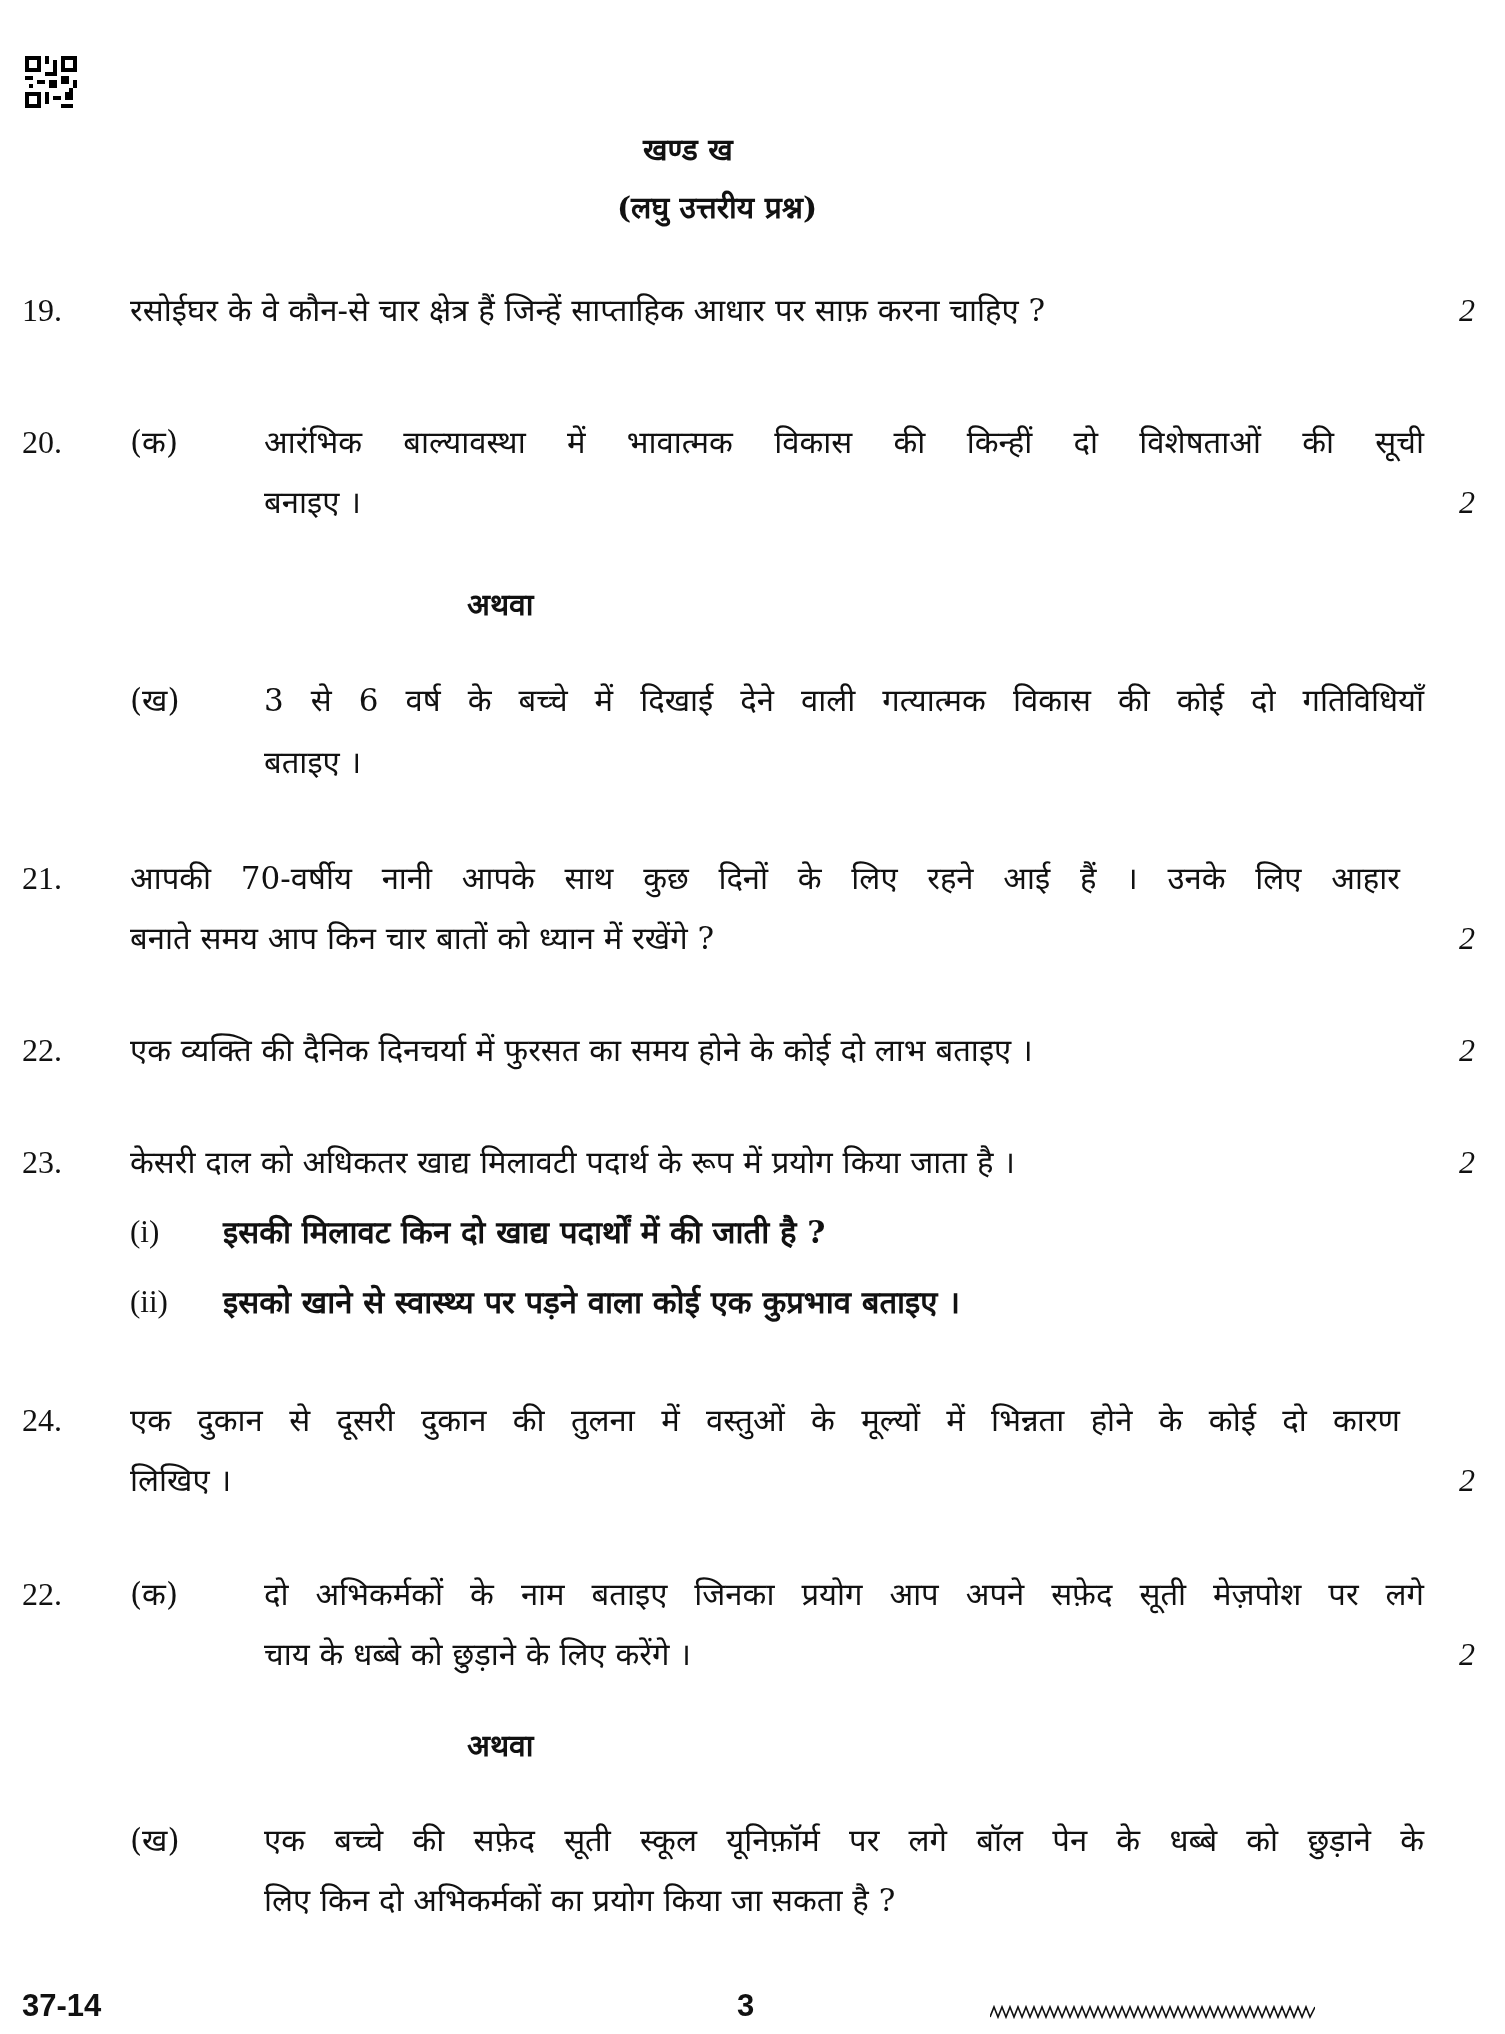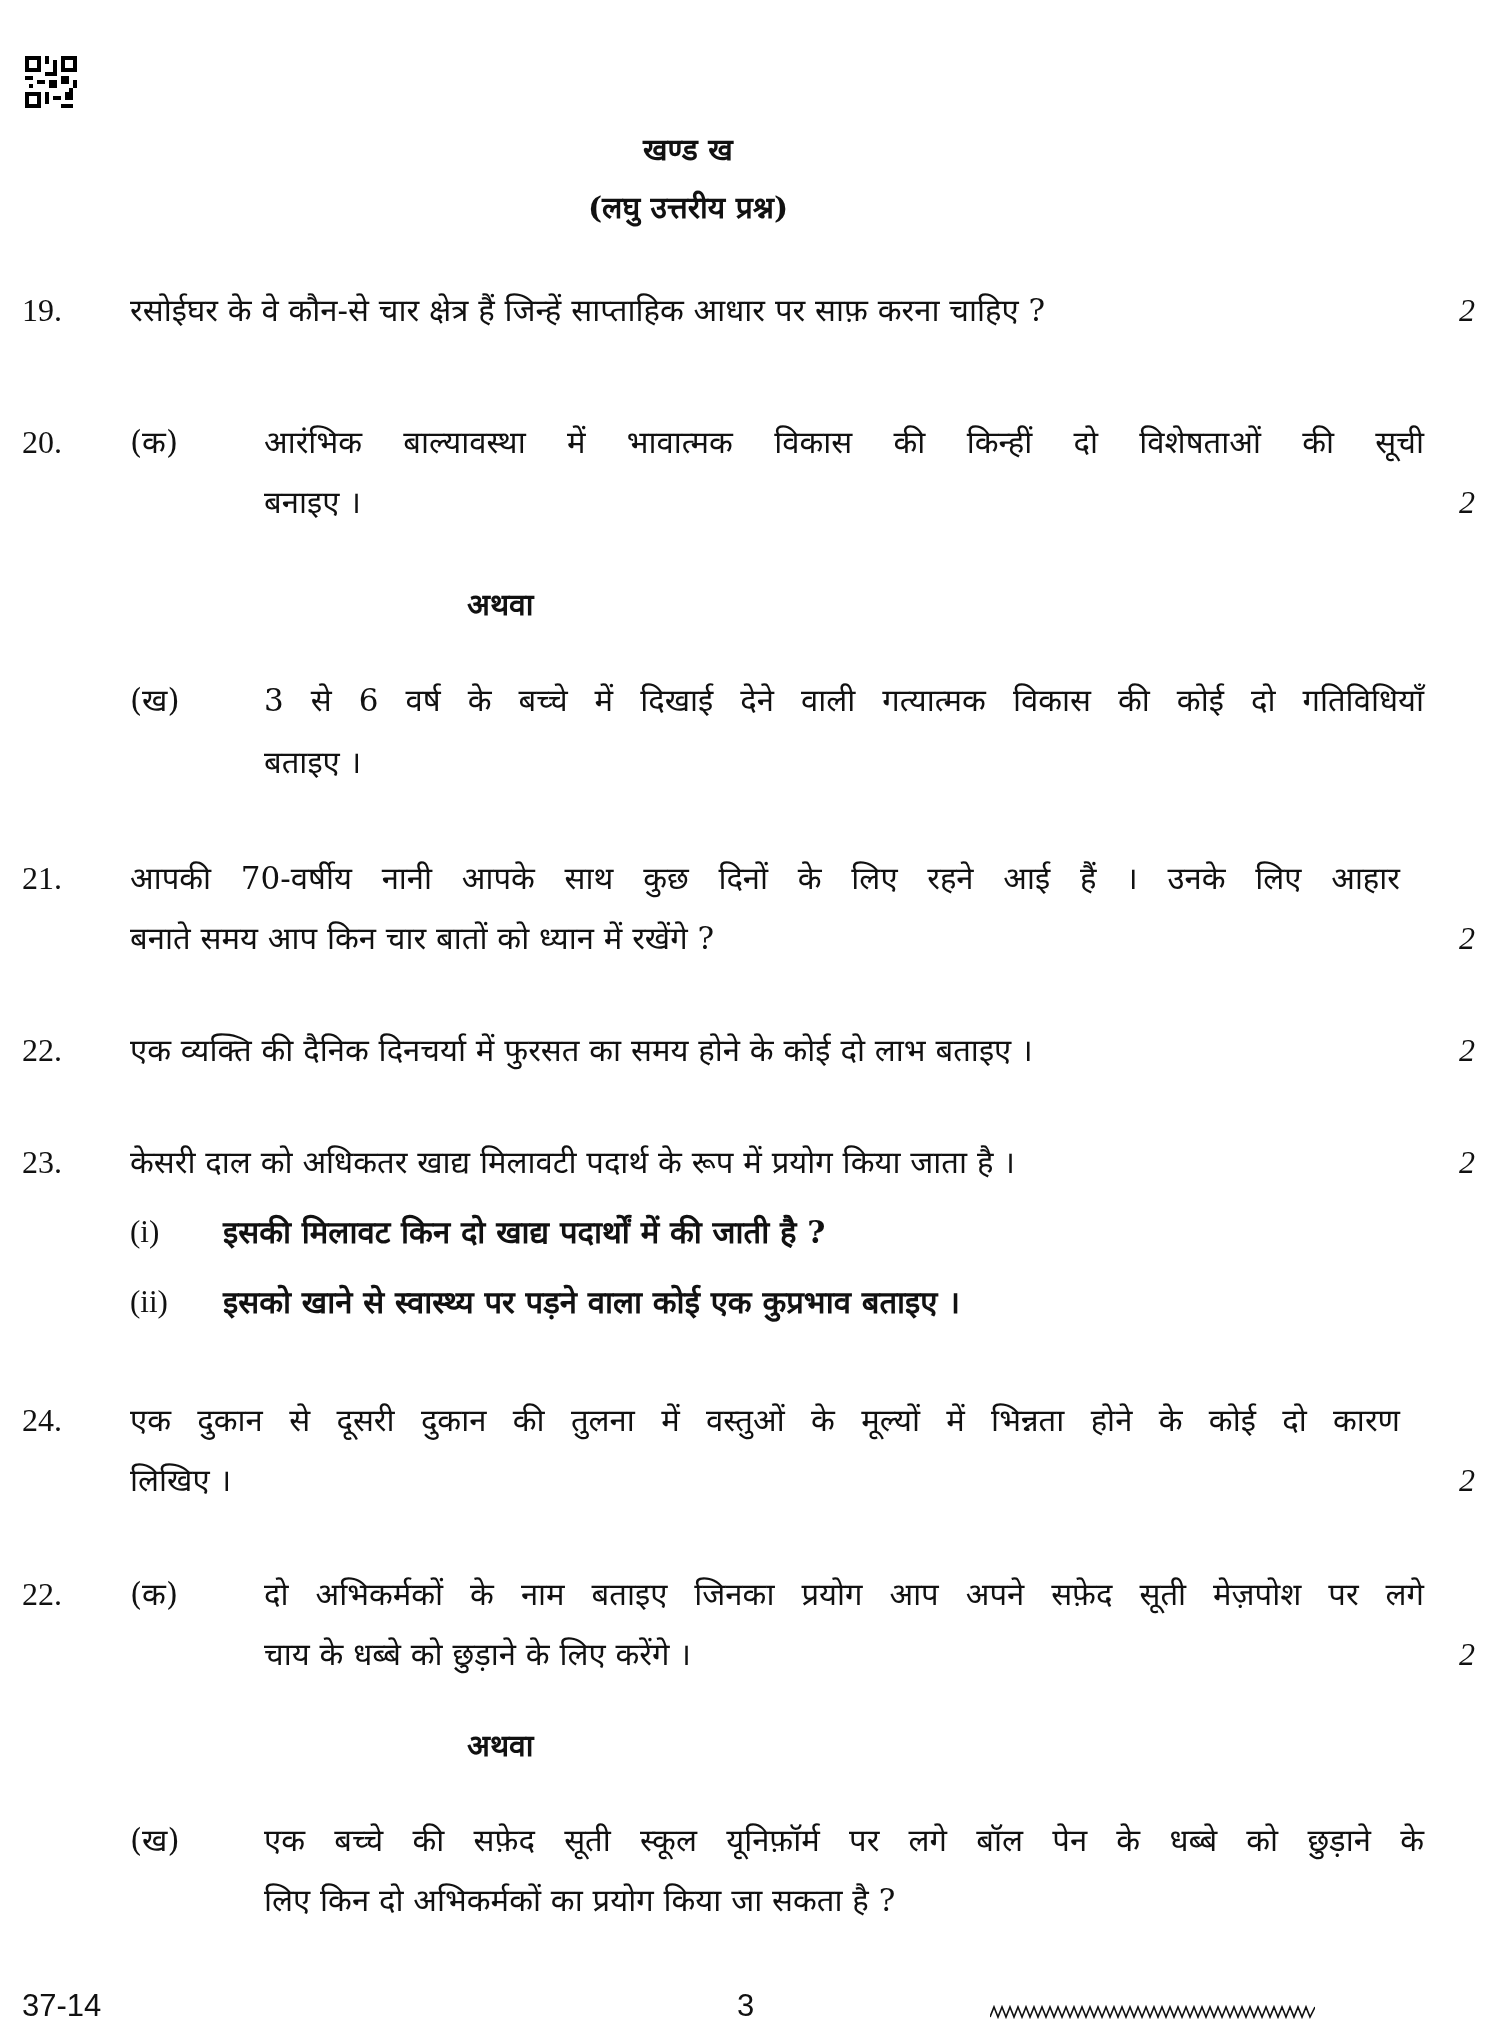--- a/index.html
+++ b/index.html
@@ -24,21 +24,21 @@
     }
     .section-header {
       position: absolute;
       left: 0;
       width: 1376px;
       text-align: center;
       font-weight: bold;
       font-size: 30px;
     }
     .section-title { top: 128px; }
-    .section-subtitle { top: 186px; }
+    .section-subtitle { top: 186px; margin-left: 29px; }
 
     .q-row {
       position: absolute;
       left: 0;
       width: 1505px;
       font-size: 31px;
       line-height: 60px;
     }
     .q-num {
       position: absolute;
@@ -91,21 +91,21 @@
     .or-label {
       position: absolute;
       left: 467px;
       font-weight: bold;
       font-size: 30px;
     }
     .footer {
       position: absolute;
       top: 1988px;
       font-family: "Liberation Sans", sans-serif;
-      font-weight: normal;
+      font-weight: bold;
       font-size: 31px;
     }
     .footer-code { left: 22px; }
     .footer-page { left: 737px; }
     .footer-wave {
       position: absolute;
       left: 990px;
       top: 2003px;
       width: 325px;
       height: 18px;

